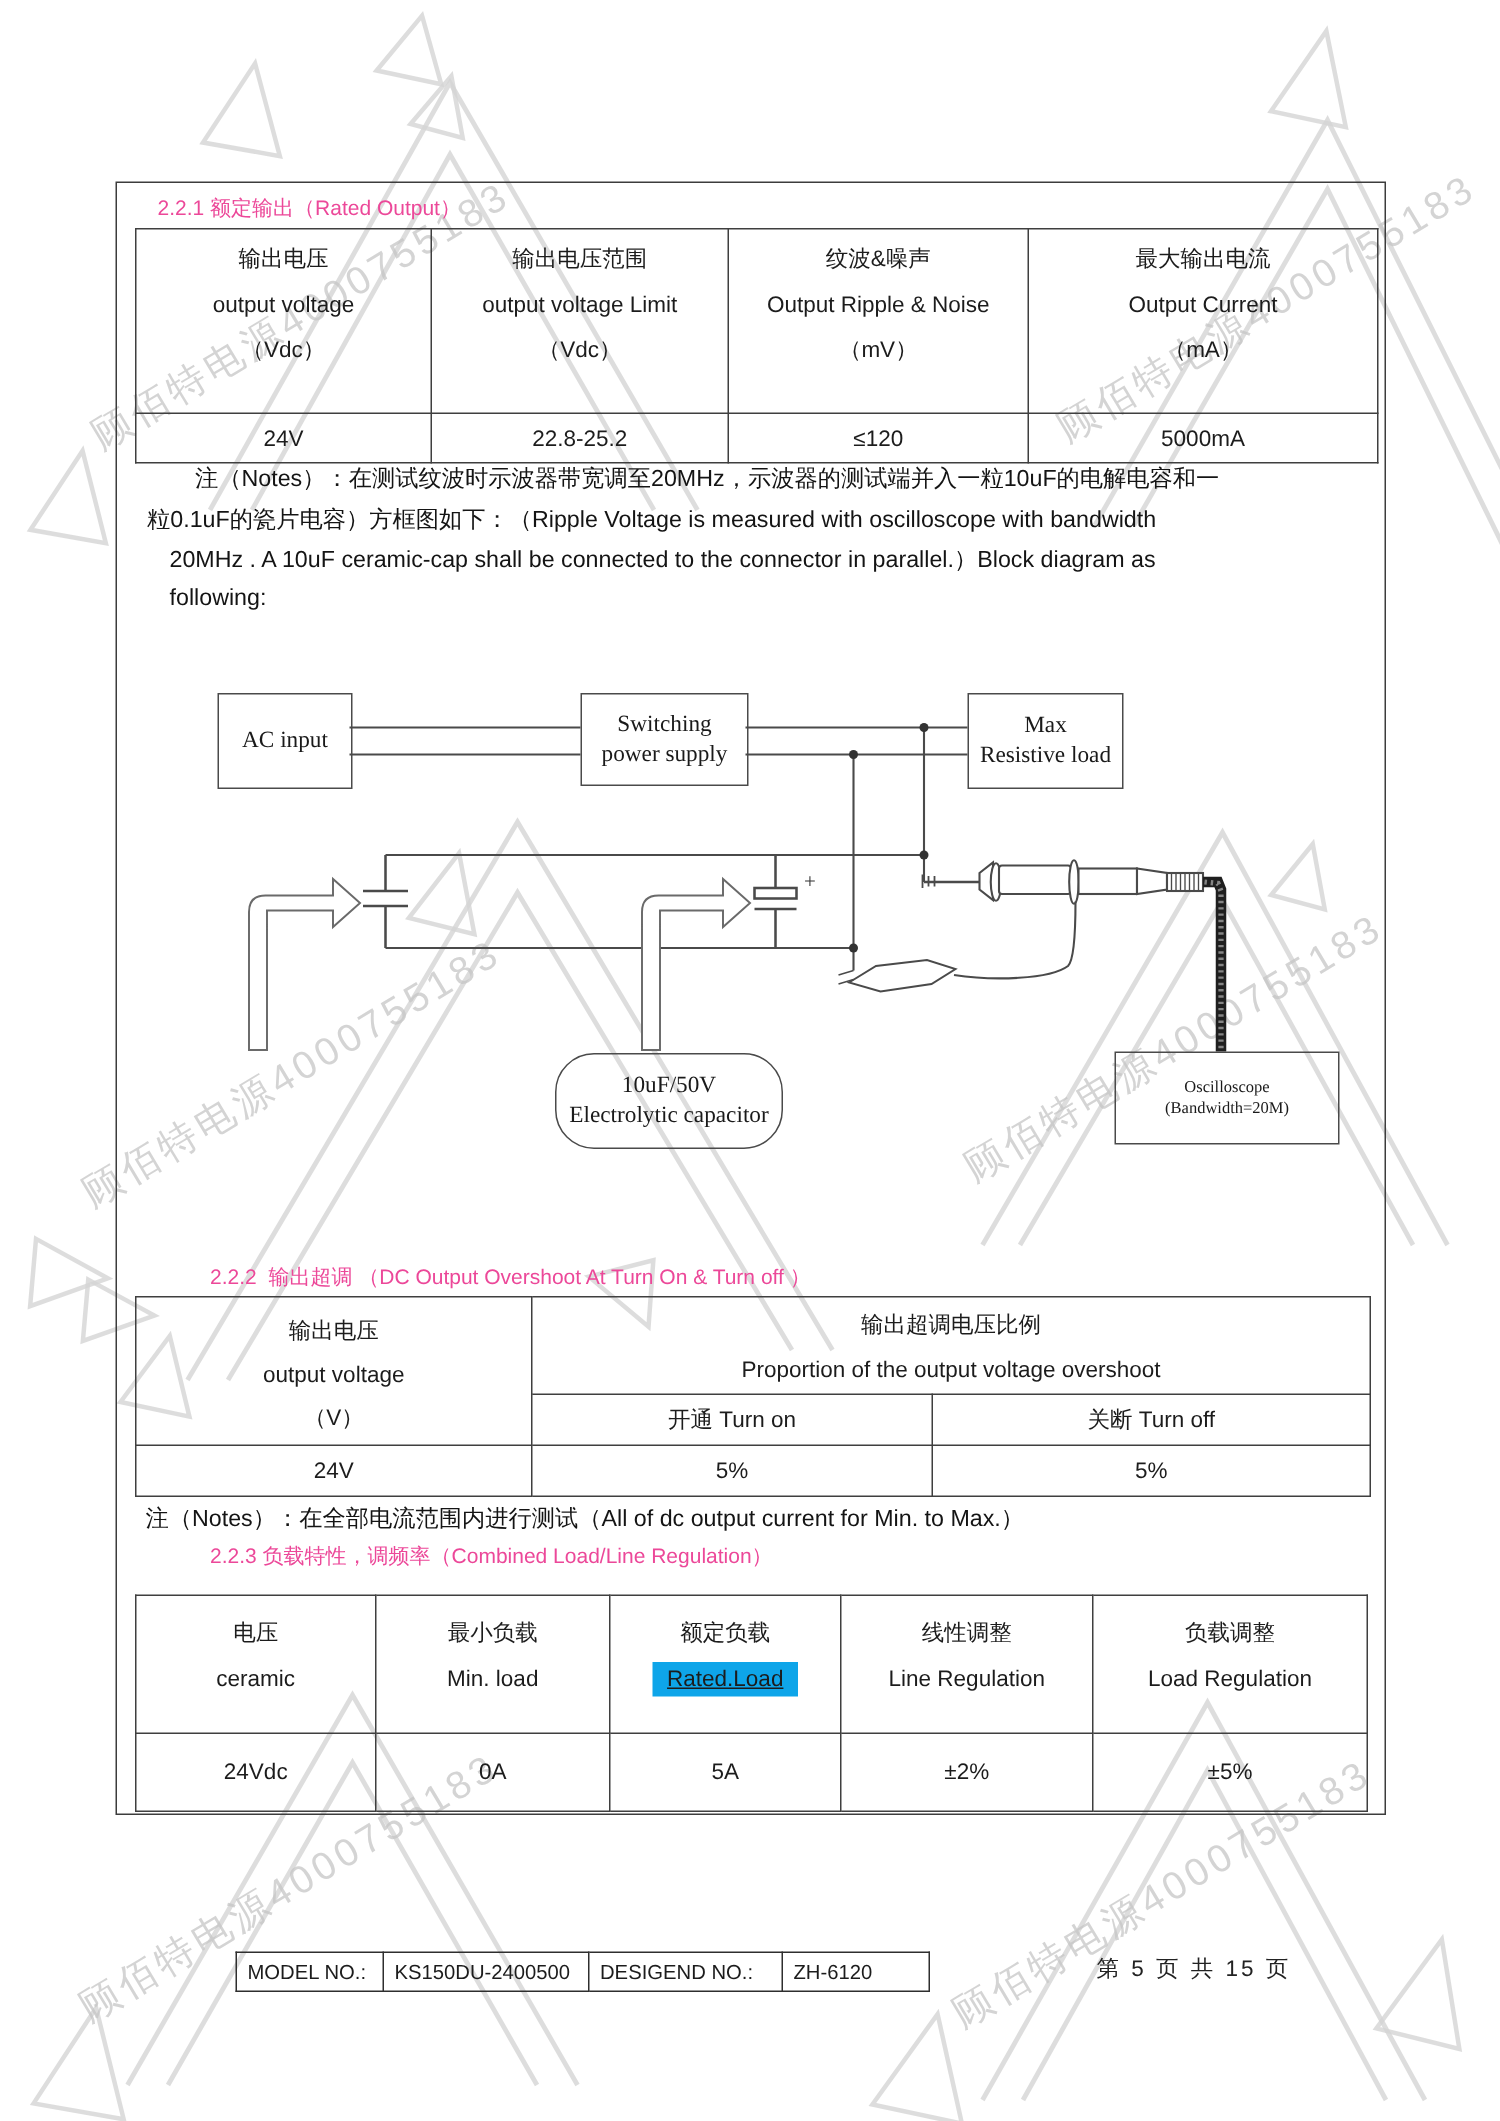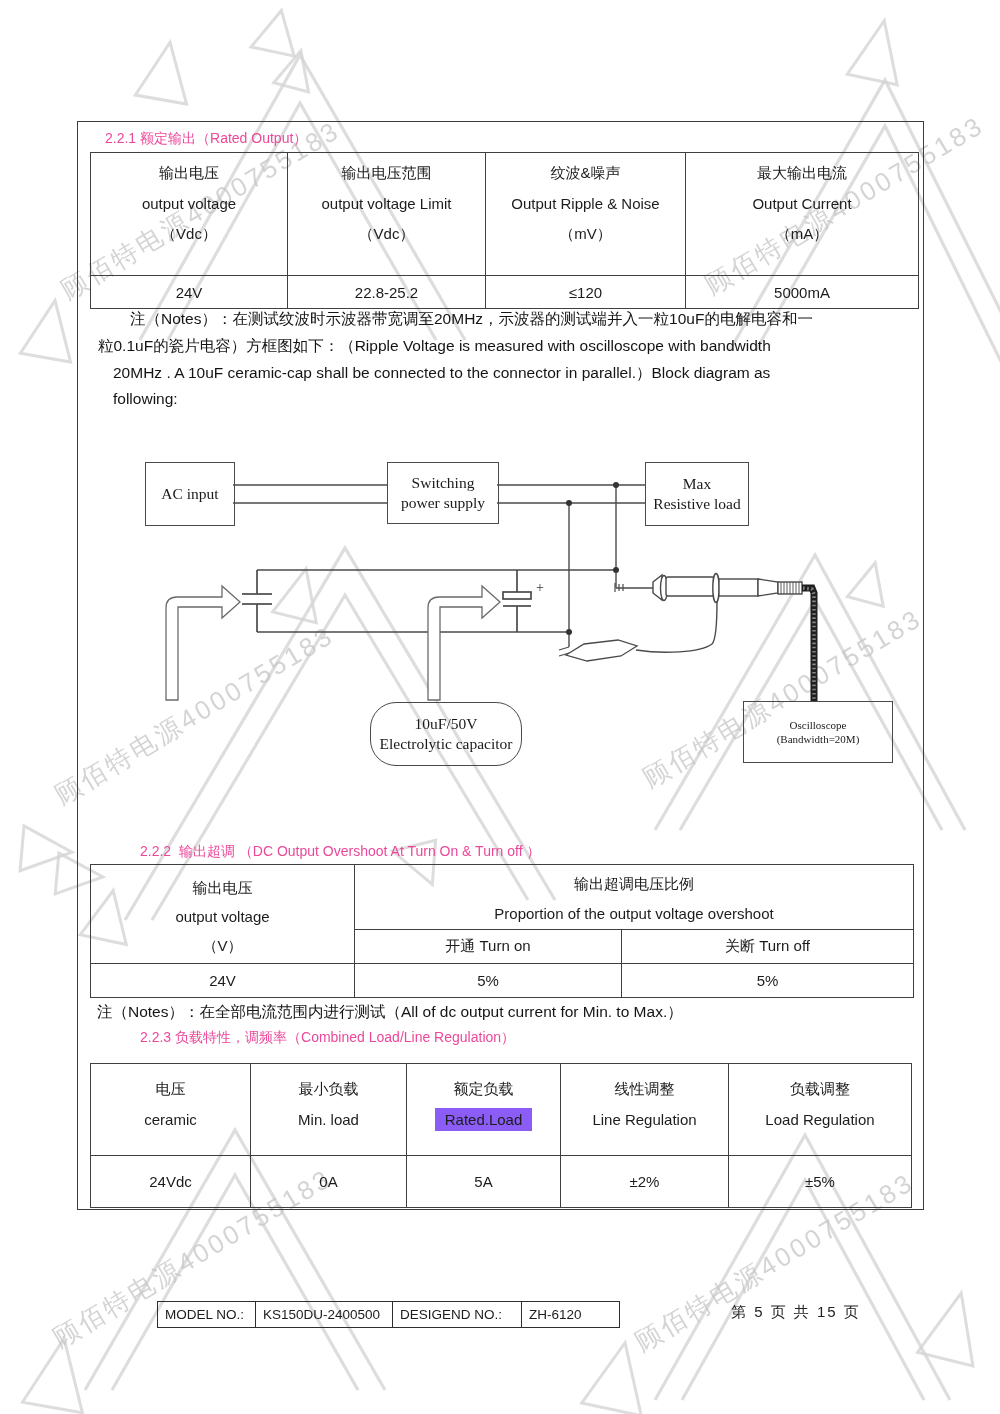--- a/index.html
+++ b/index.html
@@ -16,21 +16,21 @@
   .abs{position:absolute;z-index:2;}
   .heading{font-size:14px;color:#ec4899;white-space:pre;}
   .note-line{font-size:15.5px;color:#141414;white-space:pre;}
   table{border-collapse:collapse;table-layout:fixed;}
   td{border:1.5px solid #3f3f3f;text-align:center;font-size:15px;color:#1c1c1c;overflow:hidden;}
   td.head{vertical-align:top;padding-top:5px;}
   td.head .l{display:block;line-height:30.5px;}
   td.val{vertical-align:middle;}
   .t2 tr.r1 td.grp{vertical-align:top;padding-top:3px;}
   .t2 td.head3 .l{display:block;line-height:29px;}
-  .hl{background:#8b5cf6;padding:3px 10px;}
+  .hl{background:#0ea5e9;padding:3px 10px;text-decoration:underline;}
   .dbox{position:absolute;z-index:3;border:1.3px solid #4a4a4a;display:flex;
         flex-direction:column;align-items:center;justify-content:center;
         font-family:"Liberation Serif",serif;font-size:15.5px;line-height:1.28;
         color:#1a1a1a;text-align:center;}
   .dbox.big{font-size:11px;font-family:Liberation Serif, serif;}
   .ft{font-size:13.5px;}
   .ft td{border:1.6px solid #2e2e2e;text-align:left;padding-left:7px;font-size:13.5px;}
   .pageinfo{font-size:15px;letter-spacing:2px;color:#222;}
 </style>
 </head>

